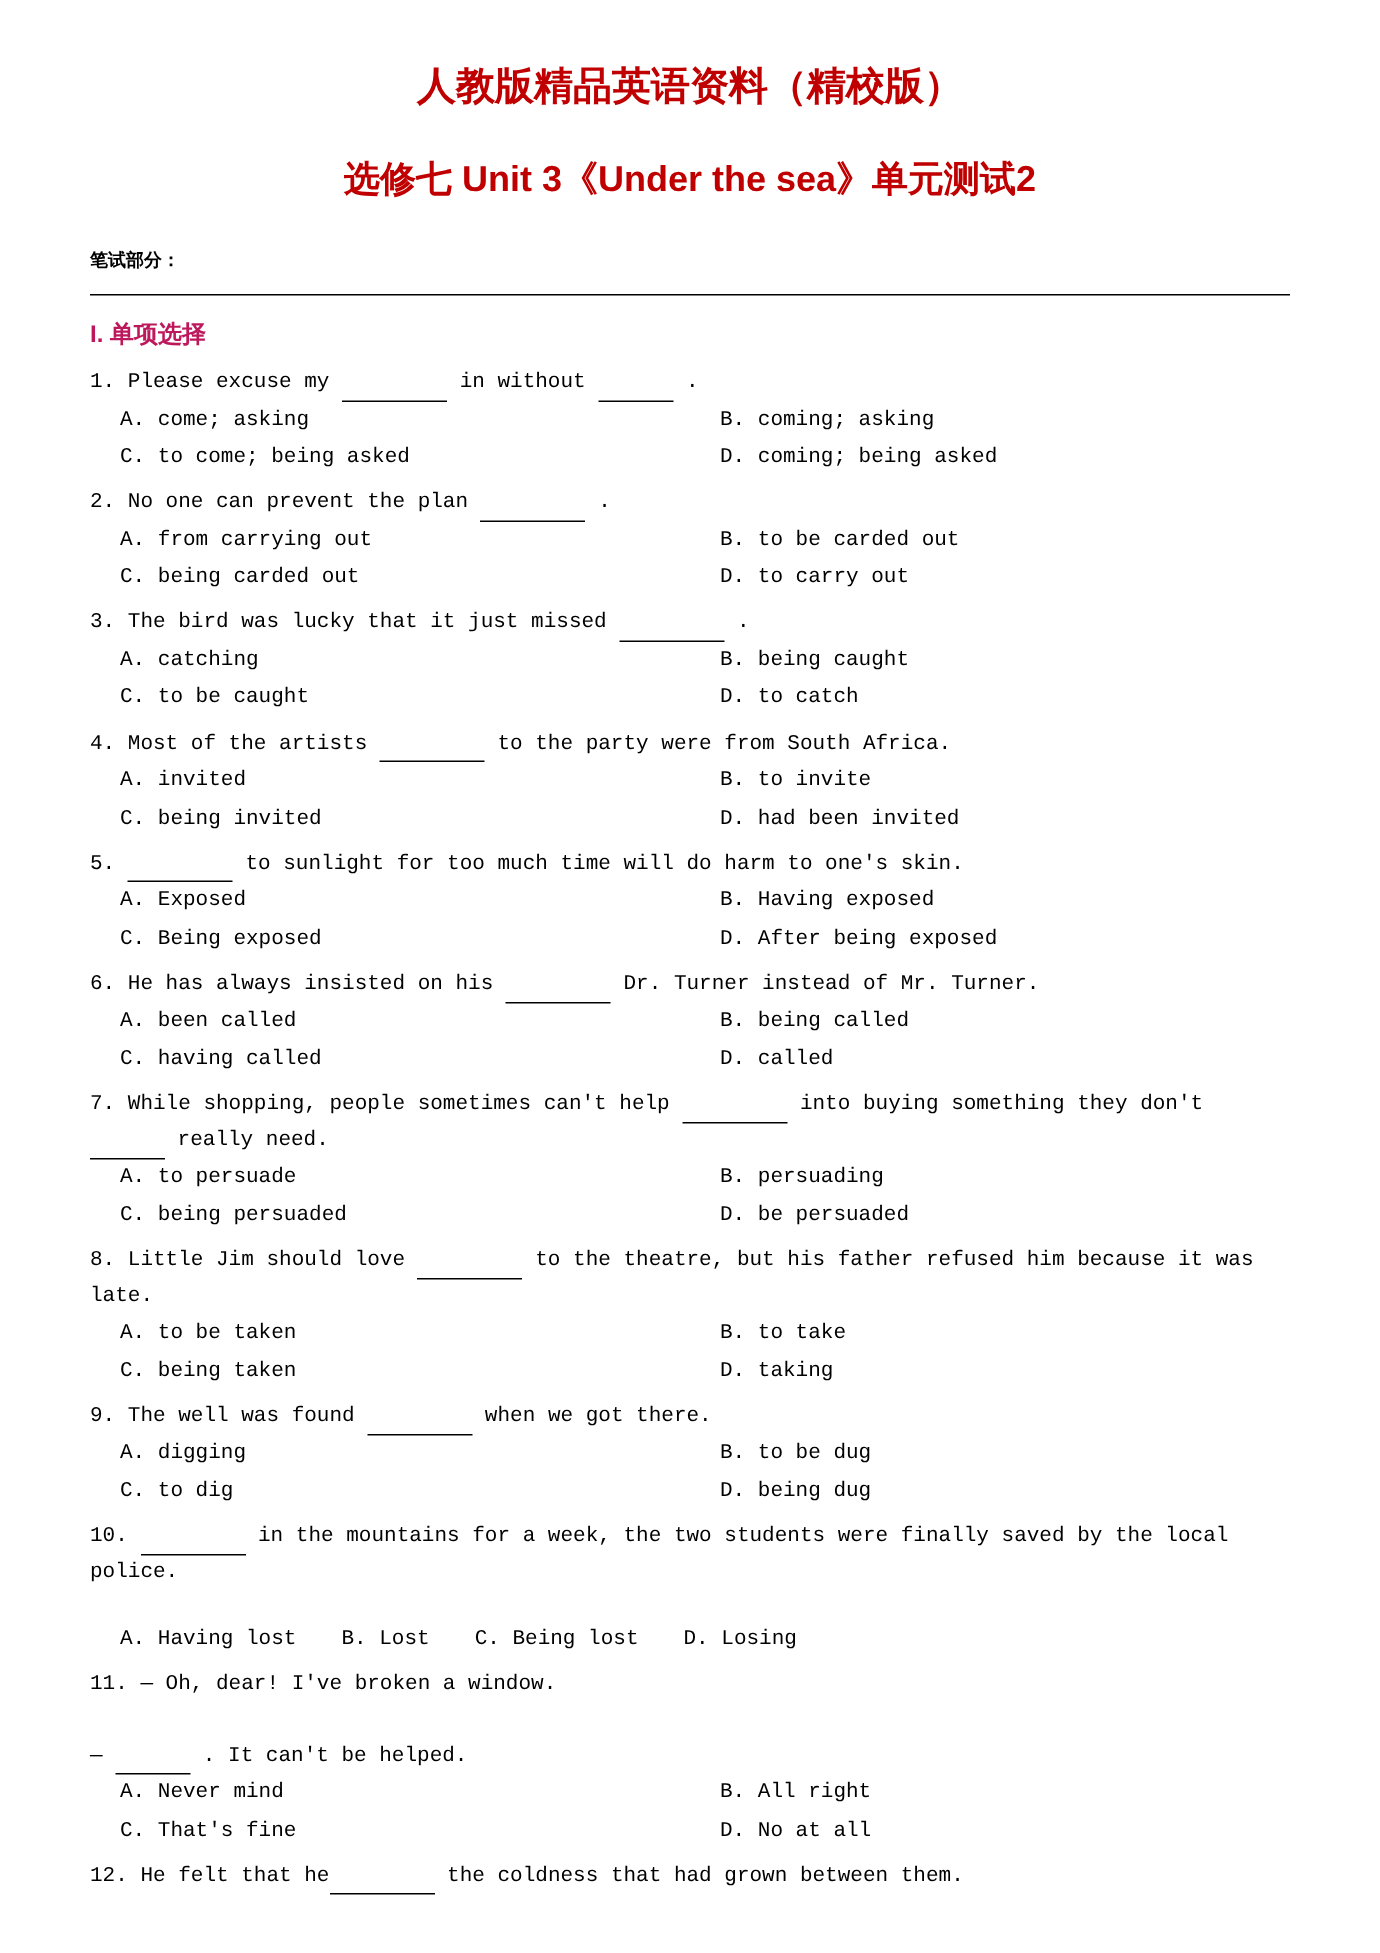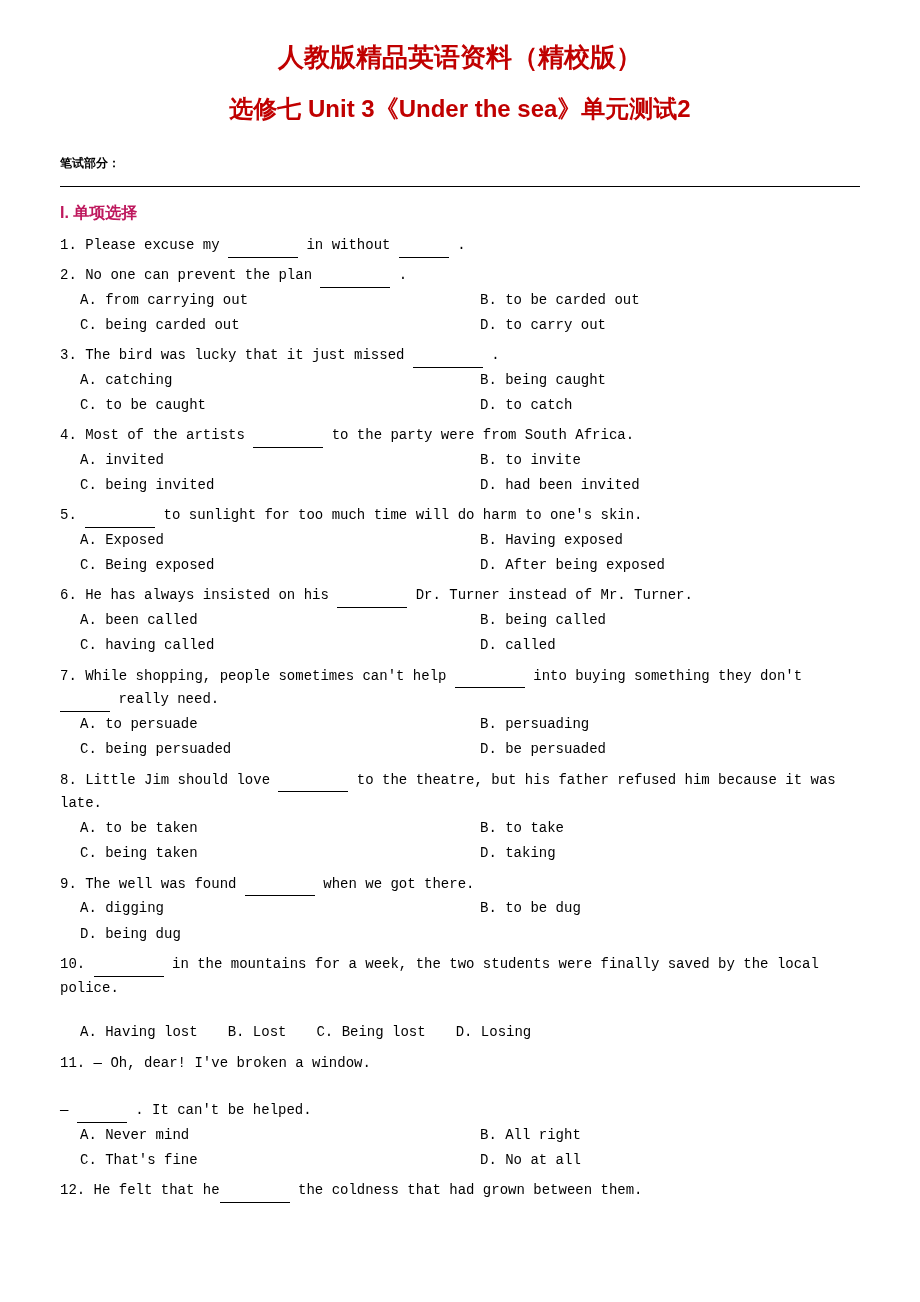--- a/index.html
+++ b/index.html
@@ -16,21 +16,21 @@
       width: 920px;
       min-height: 1302px;
       padding: 40px 60px;
     }
 
     .main-title {
       text-align: center;
       font-size: 26px;
       color: #c00000;
       font-weight: bold;
-      margin-bottom: 18px;
+      margin-bottom: 28px;
       font-family: "SimHei", "黑体", sans-serif;
     }
 
     .sub-title {
       text-align: center;
       font-size: 24px;
       color: #c00000;
       font-weight: bold;
       margin-bottom: 30px;
       font-family: "SimHei", "黑体", sans-serif;
@@ -117,20 +117,26 @@
 <div class="sub-title">选修七  Unit 3《Under the sea》单元测试2</div>
 
 <div class="section-label">笔试部分：</div>
 
 <hr class="divider">
 
 <div class="section-header">I. 单项选择</div>
 
 <div class="question-block">
   <span class="stem">1. Please excuse my <span class="blank"></span> in without <span class="blank-sm"></span> .</span>
+  <div class="options-row">
+    <span class="option">A. come; asking</span>
+    <span class="option">B. coming; asking</span>
+    <span class="option">C. to come; being asked</span>
+    <span class="option">D. coming; being asked</span>
+  </div>
 </div>
 
 <div class="question-block">
   <span class="stem">2. No one can prevent the plan <span class="blank"></span> .</span>
   <div class="options-row">
     <span class="option">A. from carrying out</span>
     <span class="option">B. to be carded out</span>
     <span class="option">C. being carded out</span>
     <span class="option">D. to carry out</span>
   </div>
@@ -194,20 +200,21 @@
     <span class="option">C. being taken</span>
     <span class="option">D. taking</span>
   </div>
 </div>
 
 <div class="question-block">
   <span class="stem">9. The well was found <span class="blank"></span> when we got there.</span>
   <div class="options-row">
     <span class="option">   A. digging</span>
     <span class="option">B. to be dug</span>
+    <span class="option">C. to dig</span>
     <span class="option">D. being dug</span>
   </div>
 </div>
 
 <div class="question-block">
   <span class="stem">10. <span class="blank"></span> in the mountains for a week, the two students were finally saved by the local police.</span>
   <div class="options-inline">
     <span>A. Having lost</span>
     <span>B. Lost</span>
     <span>C. Being lost</span>

